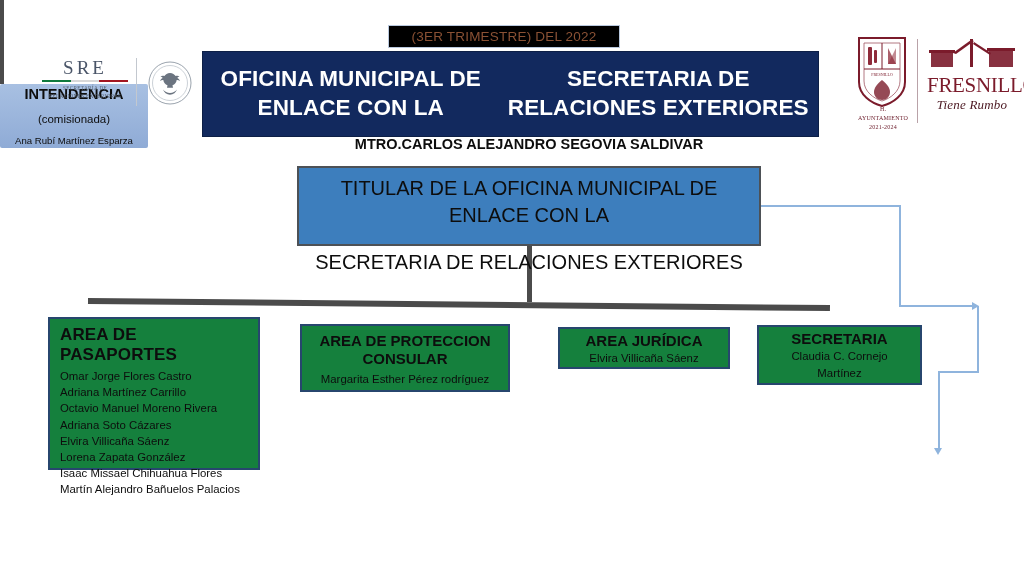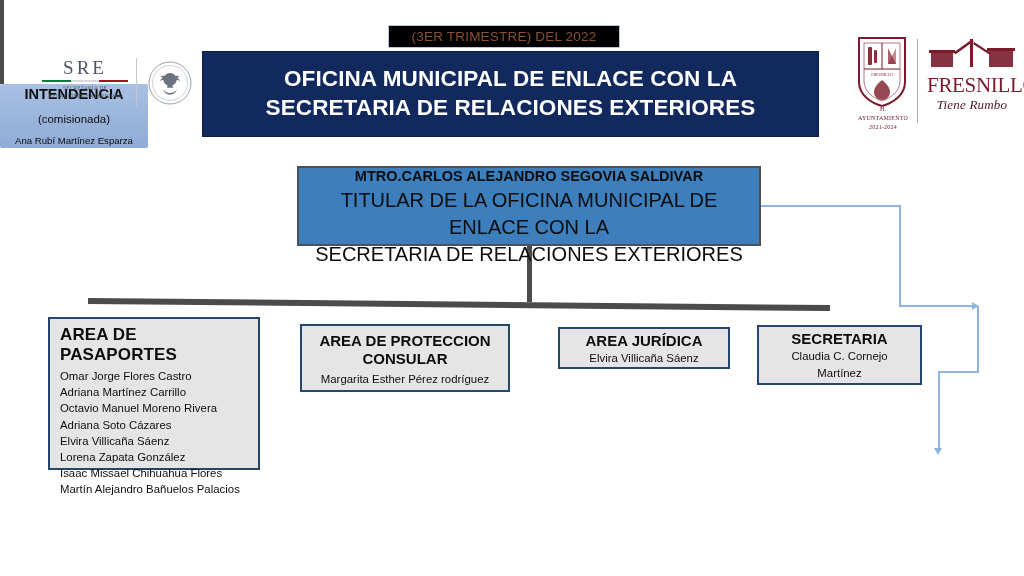--- a/index.html
+++ b/index.html
@@ -17,21 +17,21 @@
     position:absolute;left:388px;top:25px;width:230px;height:21px;
     border:1px solid #b9c8dd;background:#000000;
     display:flex;align-items:center;justify-content:center;
     color:#8a5134;font-size:13.5px;letter-spacing:.2px;white-space:nowrap;
   }
 
   
   .main-title{
     position:absolute;left:202px;top:51px;width:615px;height:84px;
     background:#12295e;border:1px solid #0d1f46;
-    display:flex;flex-direction:column;align-items:center;justify-content:center;
+    display:flex;align-items:center;justify-content:center;
     color:#ffffff;font-weight:bold;font-size:22.5px;line-height:1.28;
     text-align:center;letter-spacing:.1px;
   }
 
   
   .sre-logo{position:absolute;left:40px;top:58px;width:90px;height:50px;}
   .sre-word{font-family:"Liberation Serif",serif;font-size:19px;color:#4a5568;
     letter-spacing:3px;text-align:center;line-height:1;}
   .sre-rule{display:flex;height:2px;margin:3px 2px 3px 2px;}
   .sre-rule i{flex:1;display:block;}
@@ -70,28 +70,28 @@
   .arrow-d{position:absolute;width:0;height:0;
     border-left:4px solid transparent;border-right:4px solid transparent;
     border-top:7px solid #8fb4dd;}
 
   
   .box{position:absolute;box-sizing:border-box;}
 
   .box-director{
     left:297px;top:166px;width:464px;height:80px;
     background:#3d7ebd;border:2px solid #4d5156;
-    display:flex;flex-direction:column;align-items:center;
-    text-align:center;color:#0d0d0d;padding:0 8px;
+    display:flex;flex-direction:column;align-items:center;justify-content:center;
+    text-align:center;color:#0d0d0d;padding:0 8px;gap:20px;
   }
   .box-director .ttl{font-weight:bold;font-size:14.5px;line-height:1.2;margin-bottom:2px;}
   .box-director .sub{font-size:20px;line-height:1.35;}
 
   .dept{
-    background:#e5e5e5;border:2px solid #27466e;
+    background:#15803d;border:2px solid #27466e;
     display:flex;flex-direction:column;text-align:center;color:#0d0d0d;
   }
   .dept .hd{font-weight:bold;}
 
   .box-pasaportes{
     left:48px;top:317px;width:212px;height:153px;
     align-items:flex-start;text-align:left;padding:6px 8px 6px 10px;justify-content:flex-start;
   }
   .box-pasaportes .hd{font-size:17px;margin-bottom:3px;letter-spacing:.1px;}
   .box-pasaportes ul{list-style:none;margin:0;padding:0;}

